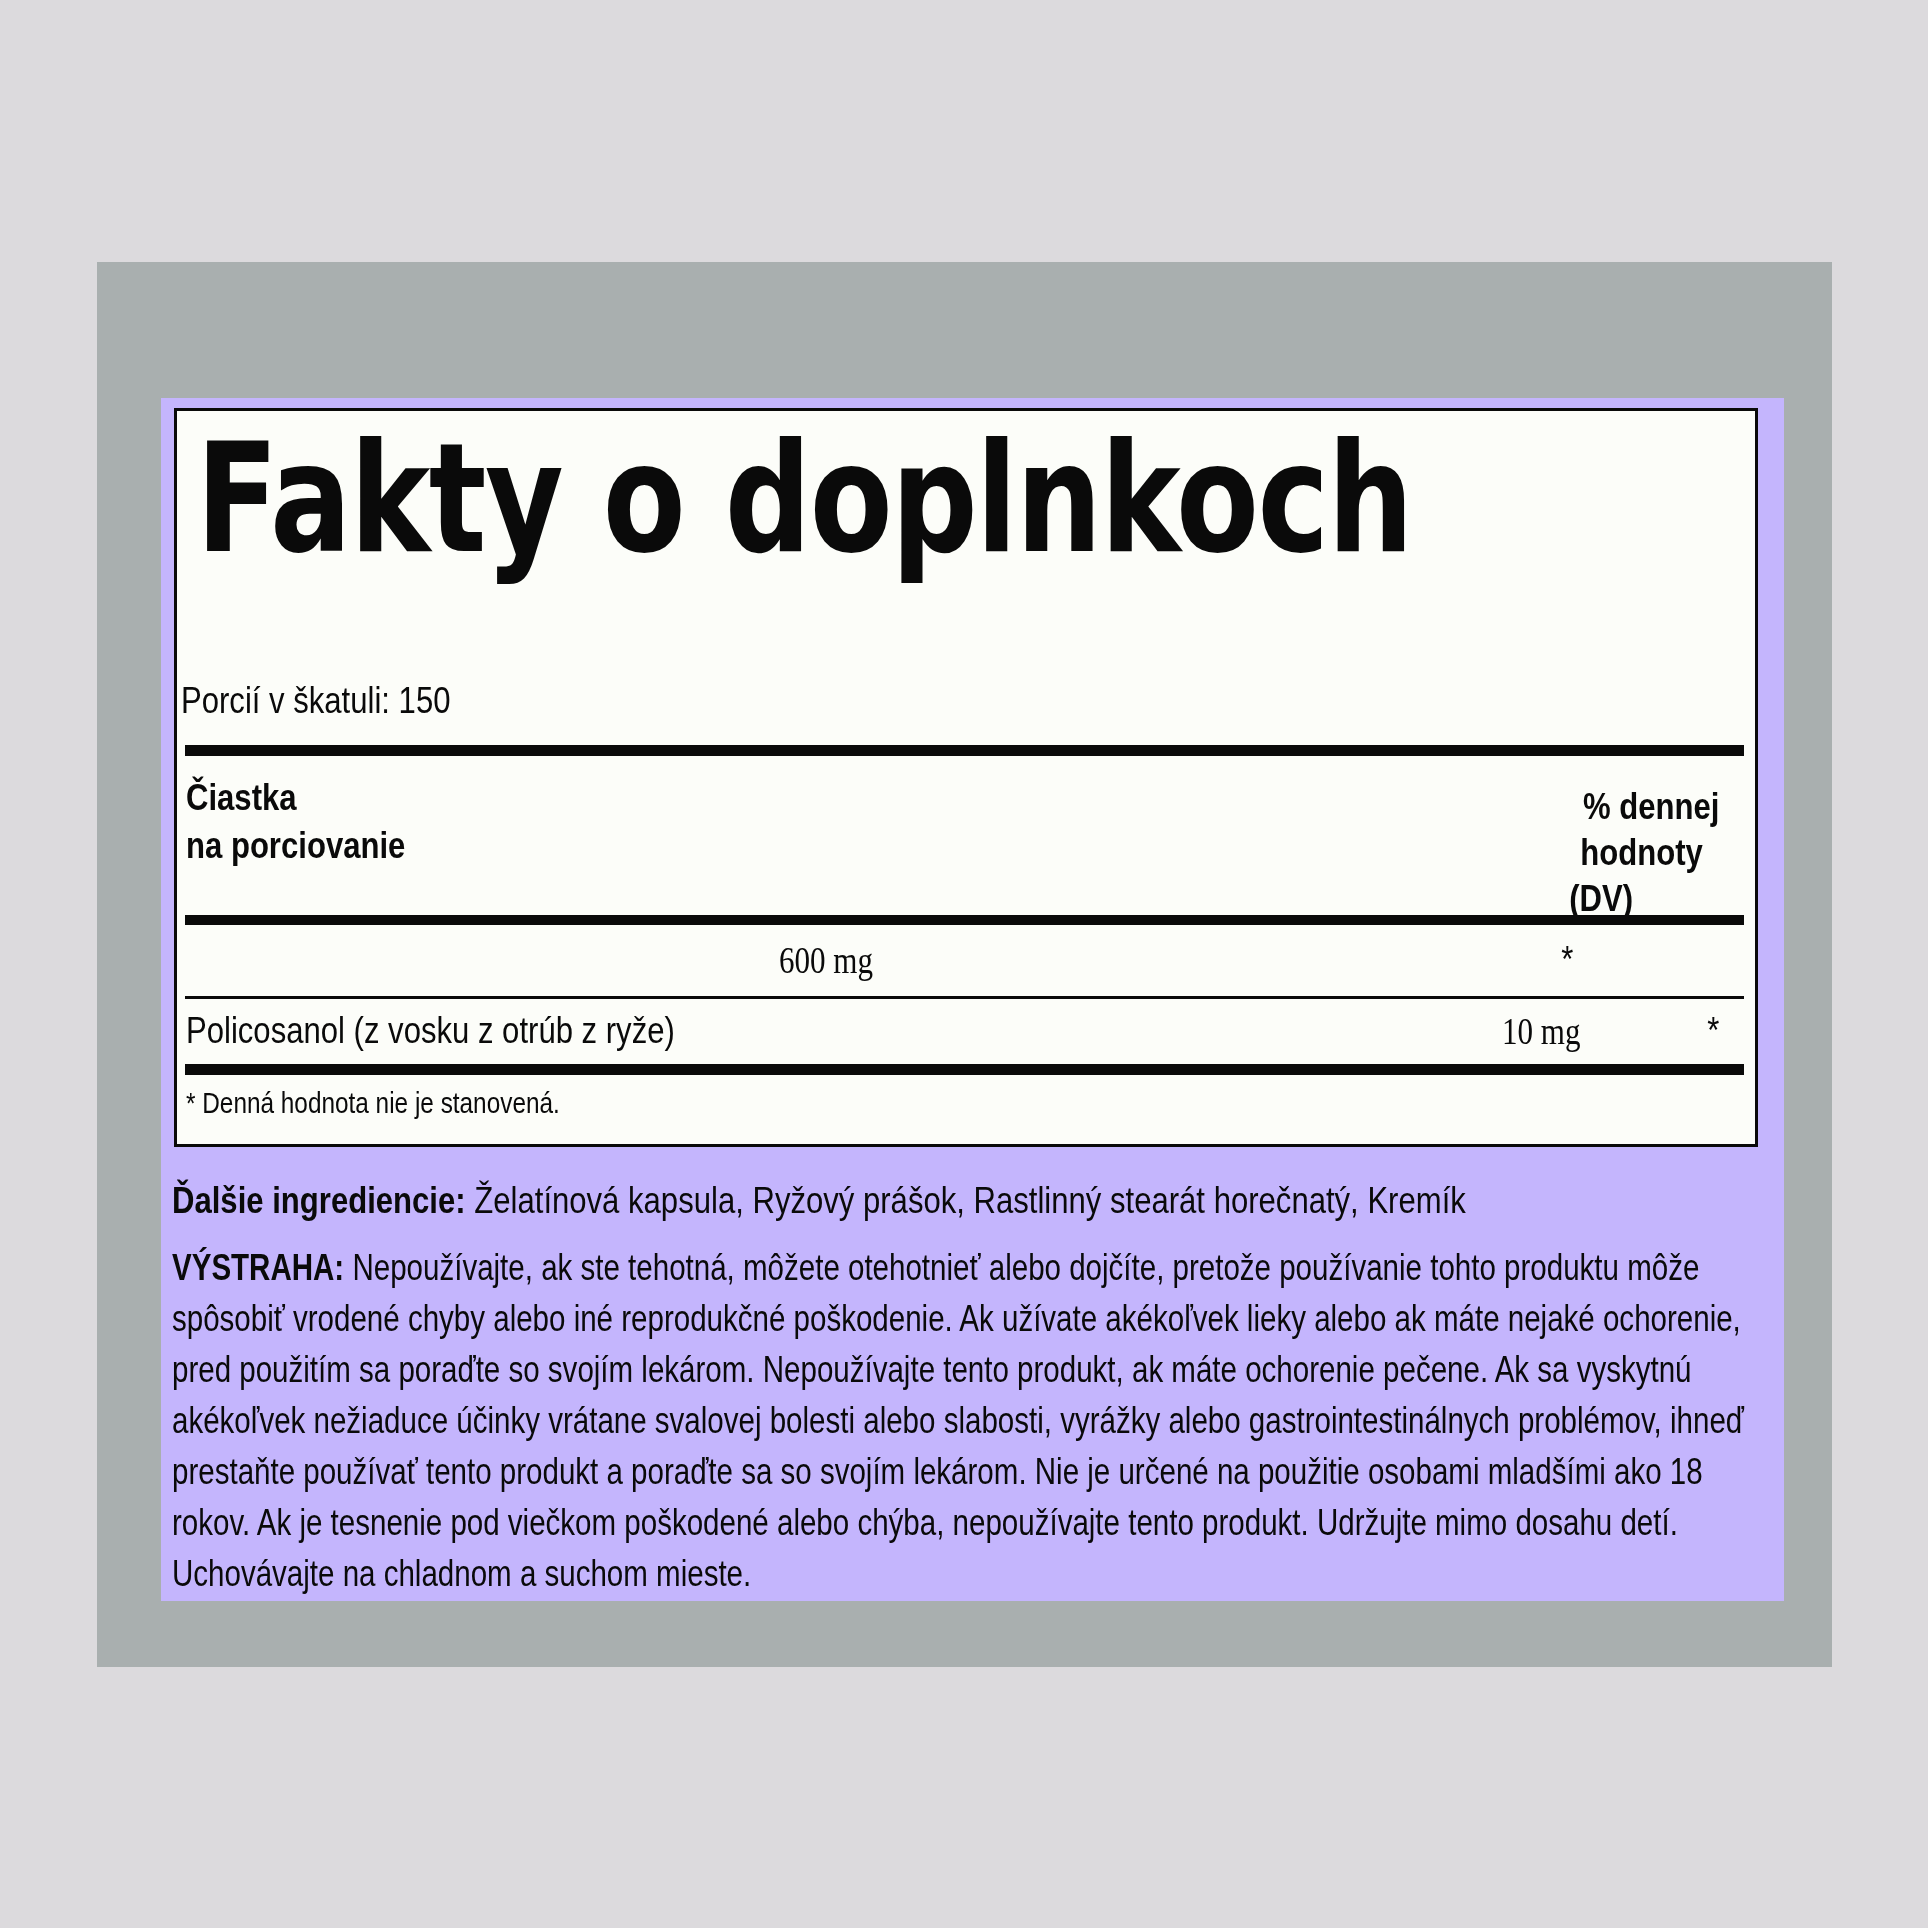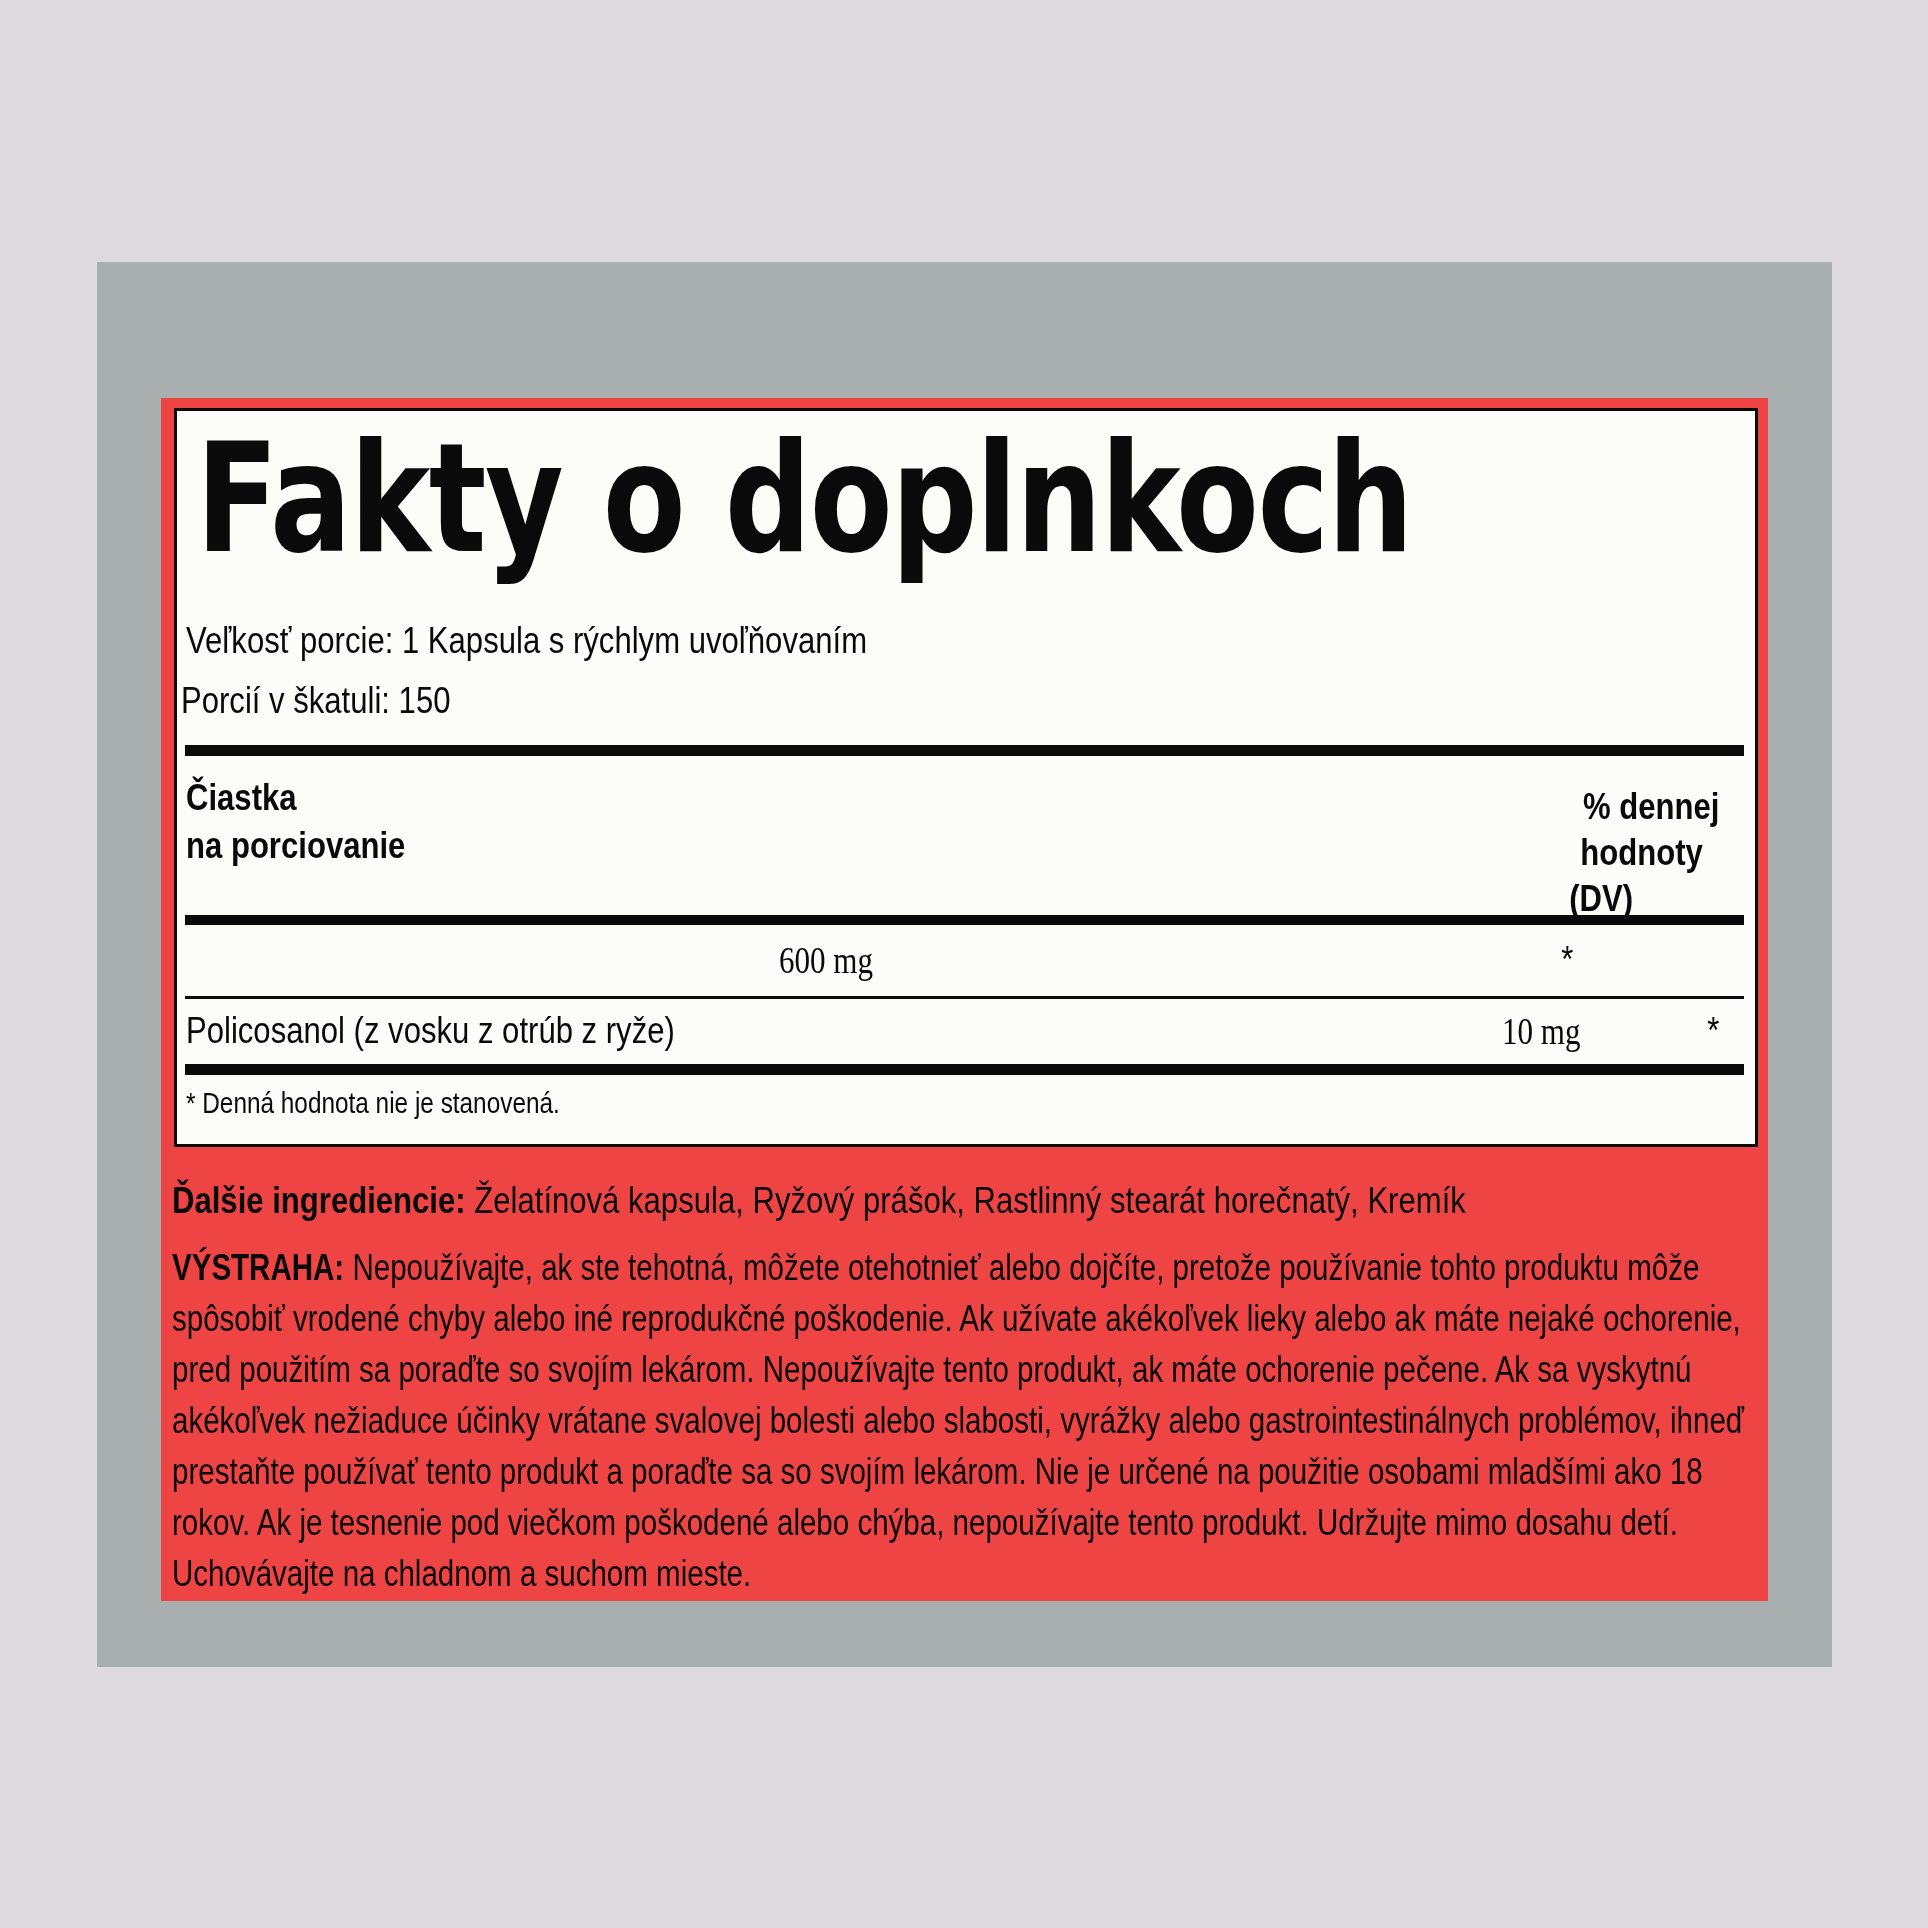--- a/index.html
+++ b/index.html
@@ -1,19 +1,19 @@
 <!DOCTYPE html>
 <html style="font-size:15px"><head>
 <meta charset="utf-8">
 <style>
   html,body{margin:0;padding:0;background:#dcdadd;}
   #stage{position:relative;width:1928px;height:1928px;background:#dcdadd;overflow:hidden;
          font-family:"Liberation Sans",sans-serif;color:#0a0a0a;}
   .panel{position:absolute;left:97px;top:262px;width:1735px;height:1405px;background:#a9afaf;}
-  .whitebox{position:absolute;left:161px;top:397px;width:1607px;height:1203px;background:#ef4444;}
+  .whitebox{position:absolute;left:161px;top:397px;width:1607px;height:1203px;background:#c4b5fd;padding-left:16px;}
 
   .smery{position:absolute;left:181px;top:330px;font-size:38px;line-height:43px;white-space:nowrap;}
   .sqz{display:inline-block;transform:scaleX(0.84);transform-origin:0 50%;white-space:nowrap;}
   .sqz-r{display:inline-block;transform:scaleX(0.84);transform-origin:100% 50%;white-space:nowrap;}
   b{font-weight:bold;}
 
   .factsbox{position:absolute;left:13px;top:10.4px;width:1578px;height:733px;
             border:3.8px solid #0a0a0a;background:#fcfdf9;}
   .title{position:absolute;left:19px;top:13px;font-family:"DejaVu Sans","Liberation Sans",sans-serif;
          font-weight:bold;font-size:151px;line-height:151px;letter-spacing:-1.9px;
@@ -46,23 +46,20 @@
   <div class="panel">
 
     <div class="smery">
       <span class="sqz"><b>Smery:</b>&nbsp;<span>U dospelých užívajte 1 rýchlorozpustnú kapsulu 2-krát denne, najlepšie s jedlom.</span></span>
     </div>
 
     <div class="whitebox" style="left:64px;top:136px;">
       <div class="factsbox">
         <div class="title">Fakty o doplnkoch</div>
 
-        <div class="serv1">
-          <span class="sqz">Veľkosť porcie: 1 Kapsula s rýchlym uvoľňovaním</span>
-        </div>
         <div class="serv2">
           <span class="sqz">Porcií v škatuli: 150</span>
         </div>
 
         <div class="bar bar1"></div>
 
         <div class="hdrL">
           <span class="sqz">Čiastka</span><br>
           <span class="sqz">na porciovanie</span>
         </div>

